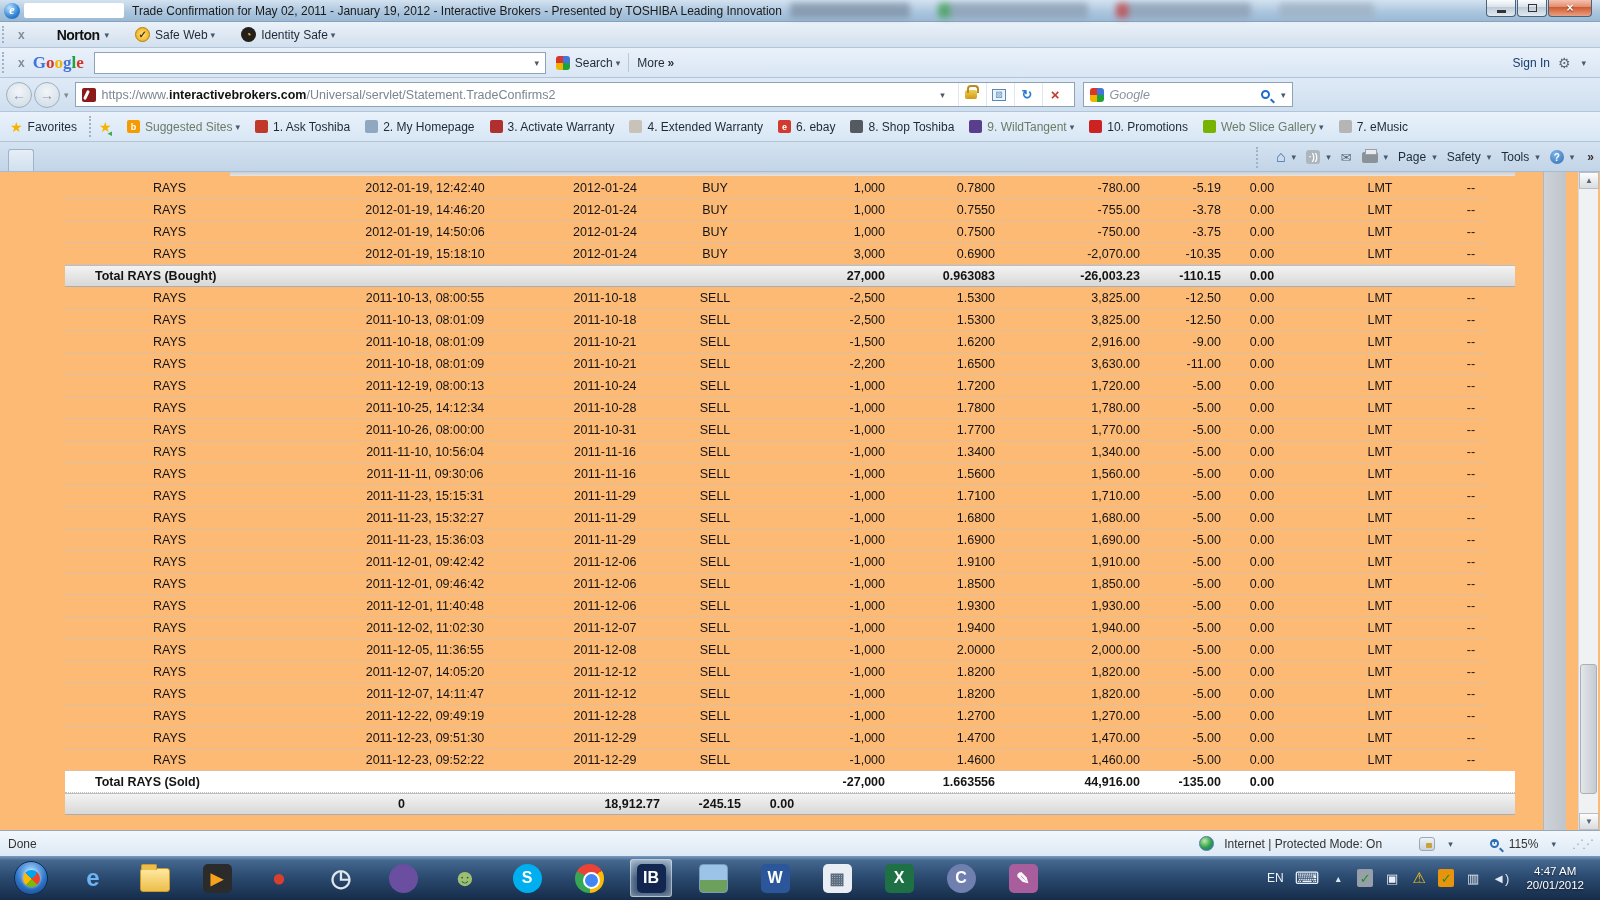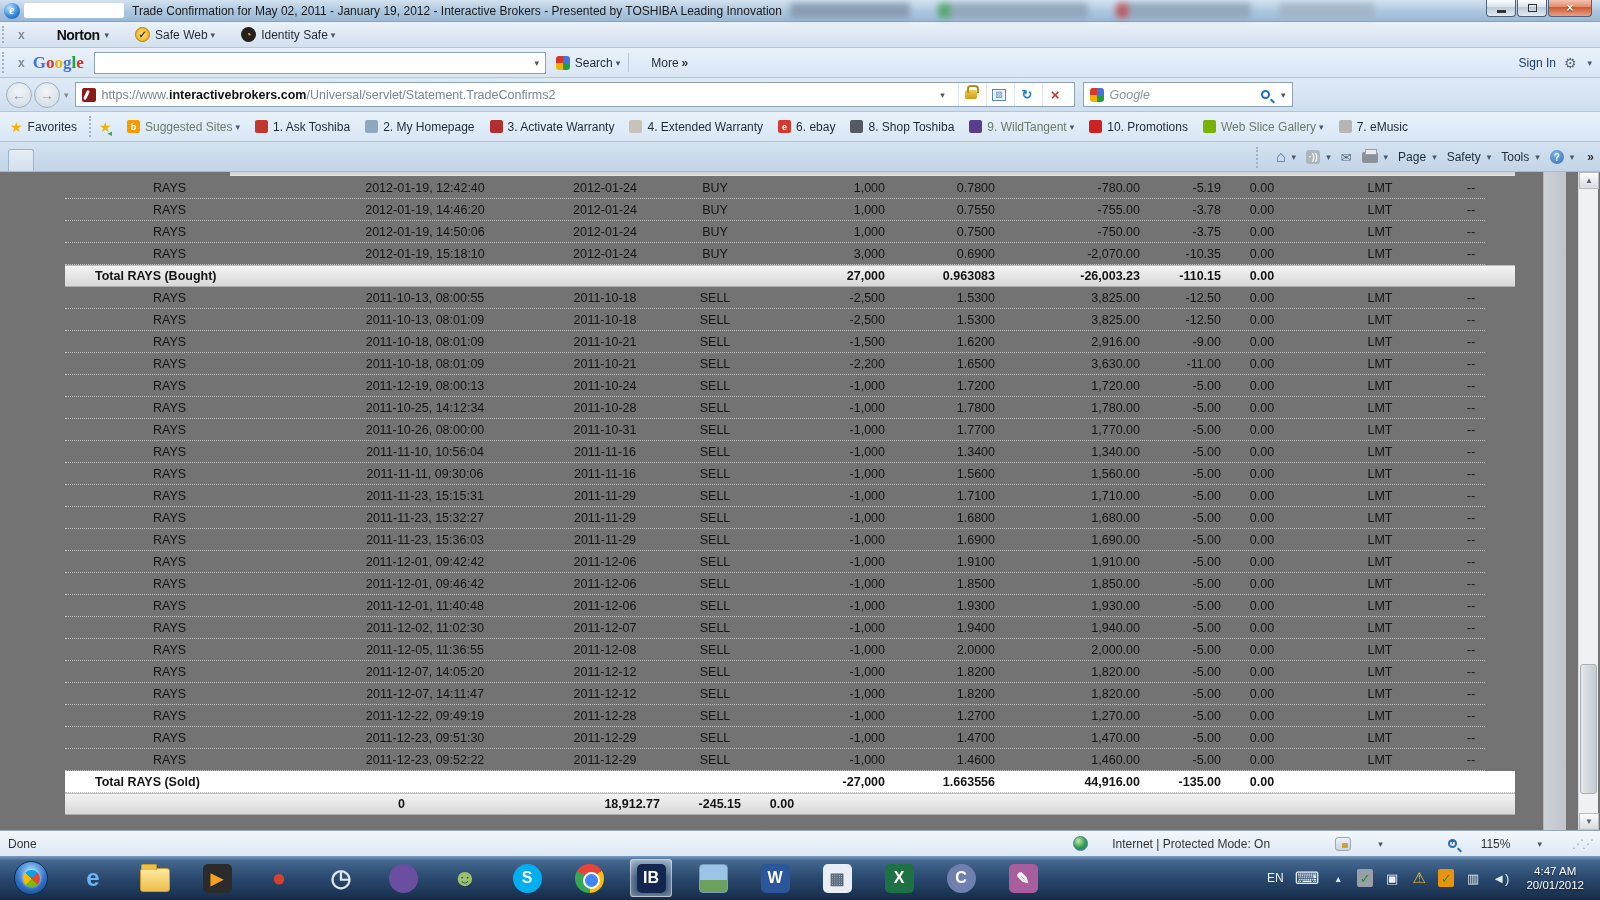--- a/index.html
+++ b/index.html
@@ -43,23 +43,23 @@
     display:flex; align-items:center; justify-content:center; margin-right:5px;}
 
   .google-bar { height:30px; background:linear-gradient(#e9f1fa,#d9e6f4); border-bottom:1px solid #b3c6d9; }
   .google-logo { font-family:"Liberation Serif",serif; font-size:17px; font-weight:bold; margin:0 10px 0 2px;}
   .gl-b{color:#4274db;} .gl-r{color:#d8362a;} .gl-y{color:#f0b400;} .gl-g{color:#1ea33a;}
   .gsearch-box { width:452px; height:22px; background:#fff; border:1px solid #8fa3b7; display:flex; align-items:center; }
   .gsearch-box input { flex:1; border:none; outline:none; height:18px; font-size:12px; padding:0 4px; background:transparent;}
   .gbox-dd { width:16px; text-align:center; color:#556; font-size:9px; }
   .gicon { width:14px; height:14px; border-radius:3px; margin:0 5px 0 10px;
     background:conic-gradient(#4274db 0 25%, #1ea33a 0 50%, #f0b400 0 75%, #d8362a 0); }
-  .more-label { margin-left:14px; }
+  .more-label { margin-left:0; }
   .chev { font-weight:bold; color:#333; margin-left:3px; }
-  .signin-wrap { margin-left:auto; display:flex; align-items:center; gap:8px; padding-right:8px; }
+  .signin-wrap { margin-left:auto; display:flex; align-items:center; gap:8px; padding-right:14px; }
   .signin { color:#1a3c6e; }
   .wrench { color:#5d6a76; font-size:14px; }
 
   .addr-row { height:34px; background:linear-gradient(#dfeaf6,#cfdfef); border-bottom:1px solid #b3c6d9; padding:0 6px; }
   .navbtn { width:26px; height:26px; border-radius:50%; border:1px solid #9fb0c0; margin-right:2px;
     background:radial-gradient(circle at 50% 35%,#f2f6fa,#cdd8e2); color:#8a98a6; font-size:14px;
     display:flex; align-items:center; justify-content:center; }
   .nav-dd { color:#7c8b99; font-size:9px; margin:0 6px 0 2px; }
   .addr-box { flex:1; max-width:1000px; height:25px; background:#fff; border:1px solid #8fa3b7; display:flex; align-items:center; padding:0 6px; font-size:12.5px;}
   .ib-favicon { width:14px; height:14px; border-radius:2px; background:#8b1a1a; margin-right:6px; position:relative; flex:none;}
@@ -97,21 +97,21 @@
   .cmd-bar { position:absolute; right:6px; top:0; height:30px; display:flex; align-items:center; gap:10px; font-size:12px; color:#1e2a36;}
   .cmd-item { display:flex; align-items:center; gap:3px; }
   .home-ic { font-size:16px; color:#3f6fae; }
   .feed-ic { width:14px; height:14px; border-radius:3px; background:#aeb6bd; color:#fff; font-size:9px; font-weight:bold; display:flex; align-items:center; justify-content:center;}
   .mail-ic { font-size:13px; color:#5d6a76; }
   .print-ic { width:16px; height:11px; background:#8a9199; border-radius:2px; position:relative; }
   .print-ic::before { content:''; position:absolute; left:3px; top:-3px; width:10px; height:4px; background:#e8ecf0; border:1px solid #9aa1a8;}
   .help-ic { width:14px; height:14px; border-radius:50%; background:radial-gradient(circle at 40% 30%,#7db4e8,#2f6fb4); color:#fff; font-size:10px; font-weight:bold; display:flex; align-items:center; justify-content:center;}
 
   
-  .content { height:658px; background:#737373; position:relative; overflow:hidden; }
+  .content { height:658px; background:#fdba74; position:relative; overflow:hidden; }
   .top-strip { position:absolute; left:230px; top:0; width:1285px; height:4px; background:linear-gradient(#cfcfcf,#e4e4e4); }
   .trade-table { position:absolute; left:65px; top:5px; width:1450px; }
   .trow { display:flex; height:22px; align-items:center; border-bottom:1px dotted #c3c3c3; font-size:12.5px; color:#141414; width:1420px;}
   .tcell { white-space:nowrap; overflow:hidden; }
   .c0 { width:170px; padding-left:88px; text-align:left; }
   .c1 { width:310px; padding-left:70px; text-align:center; }
   .c2 { width:120px; text-align:center; }
   .c3 { width:100px; text-align:center; }
   .c4 { width:120px; text-align:right; }
   .c5 { width:110px; text-align:right; }
@@ -127,21 +127,21 @@
   .page-gutter { position:absolute; right:34px; top:0; width:23px; height:100%; background:linear-gradient(90deg,#cdd2d8,#c0c5cb); border-left:1px solid #b2b7bd;}
   .scrollbar { position:absolute; right:2px; top:0; width:20px; height:100%; background:#f0f1f3; border-left:1px solid #d8dadd; }
   .sb-arrow { position:absolute; left:0; width:20px; height:17px; background:linear-gradient(#fdfdfd,#d9dce0); border:1px solid #b9bec4;
     color:#5a6470; font-size:8px; display:flex; align-items:center; justify-content:center;}
   .sb-up { top:0; } .sb-down { bottom:0; }
   .sb-thumb { position:absolute; left:1px; width:17px; top:492px; height:130px; border-radius:3px;
     background:linear-gradient(90deg,#e3e6ea,#c6cbd2); border:1px solid #aab0b8; }
 
   
   .status-bar { height:26px; background:linear-gradient(#f2f7fc,#dde9f5); border-top:1px solid #98a8b8; display:flex; align-items:center; font-size:12px; color:#333; padding:4px 8px; position:relative;}
-  .status-right { margin-left:auto; display:flex; align-items:center; gap:24px;justify-content:space-between; }
+  .status-right { margin-left:auto; display:flex; align-items:center; gap:10px;justify-content:space-between; }
   .globe { width:15px; height:15px; border-radius:50%; background:radial-gradient(circle at 35% 30%,#bfe9a9,#2f9e49 55%,#1b6fb4); border:1px solid #4a7a9b;}
   .zone-ic { width:16px; height:14px; border-radius:3px; background:linear-gradient(#eef2f6,#c9d2da); border:1px solid #9aa8b4; position:relative;}
   .zone-ic::after { content:''; position:absolute; right:2px; bottom:2px; width:6px; height:5px; background:#caa23a; border-radius:1px;}
   .zoom-mag { width:9px; height:9px; border:2px solid #2b6cb4; border-radius:50%; position:relative; }
   .zoom-mag::before { content:'+'; position:absolute; left:0px; top:-4px; color:#2b6cb4; font-size:9px; font-weight:bold;}
   .zoom-mag::after { content:''; position:absolute; width:5px; height:2px; background:#2b6cb4; transform:rotate(45deg); left:7px; top:8px;}
   .grip-corner { color:#9aa8b4; font-size:12px; margin-left:6px; letter-spacing:-2px;}
 
   
   .taskbar { height:44px; background:linear-gradient(180deg,#7b9cc0 0%,#45688f 10%,#2c4c72 45%,#162c49 100%); display:flex; align-items:center; padding:0 6px; }

